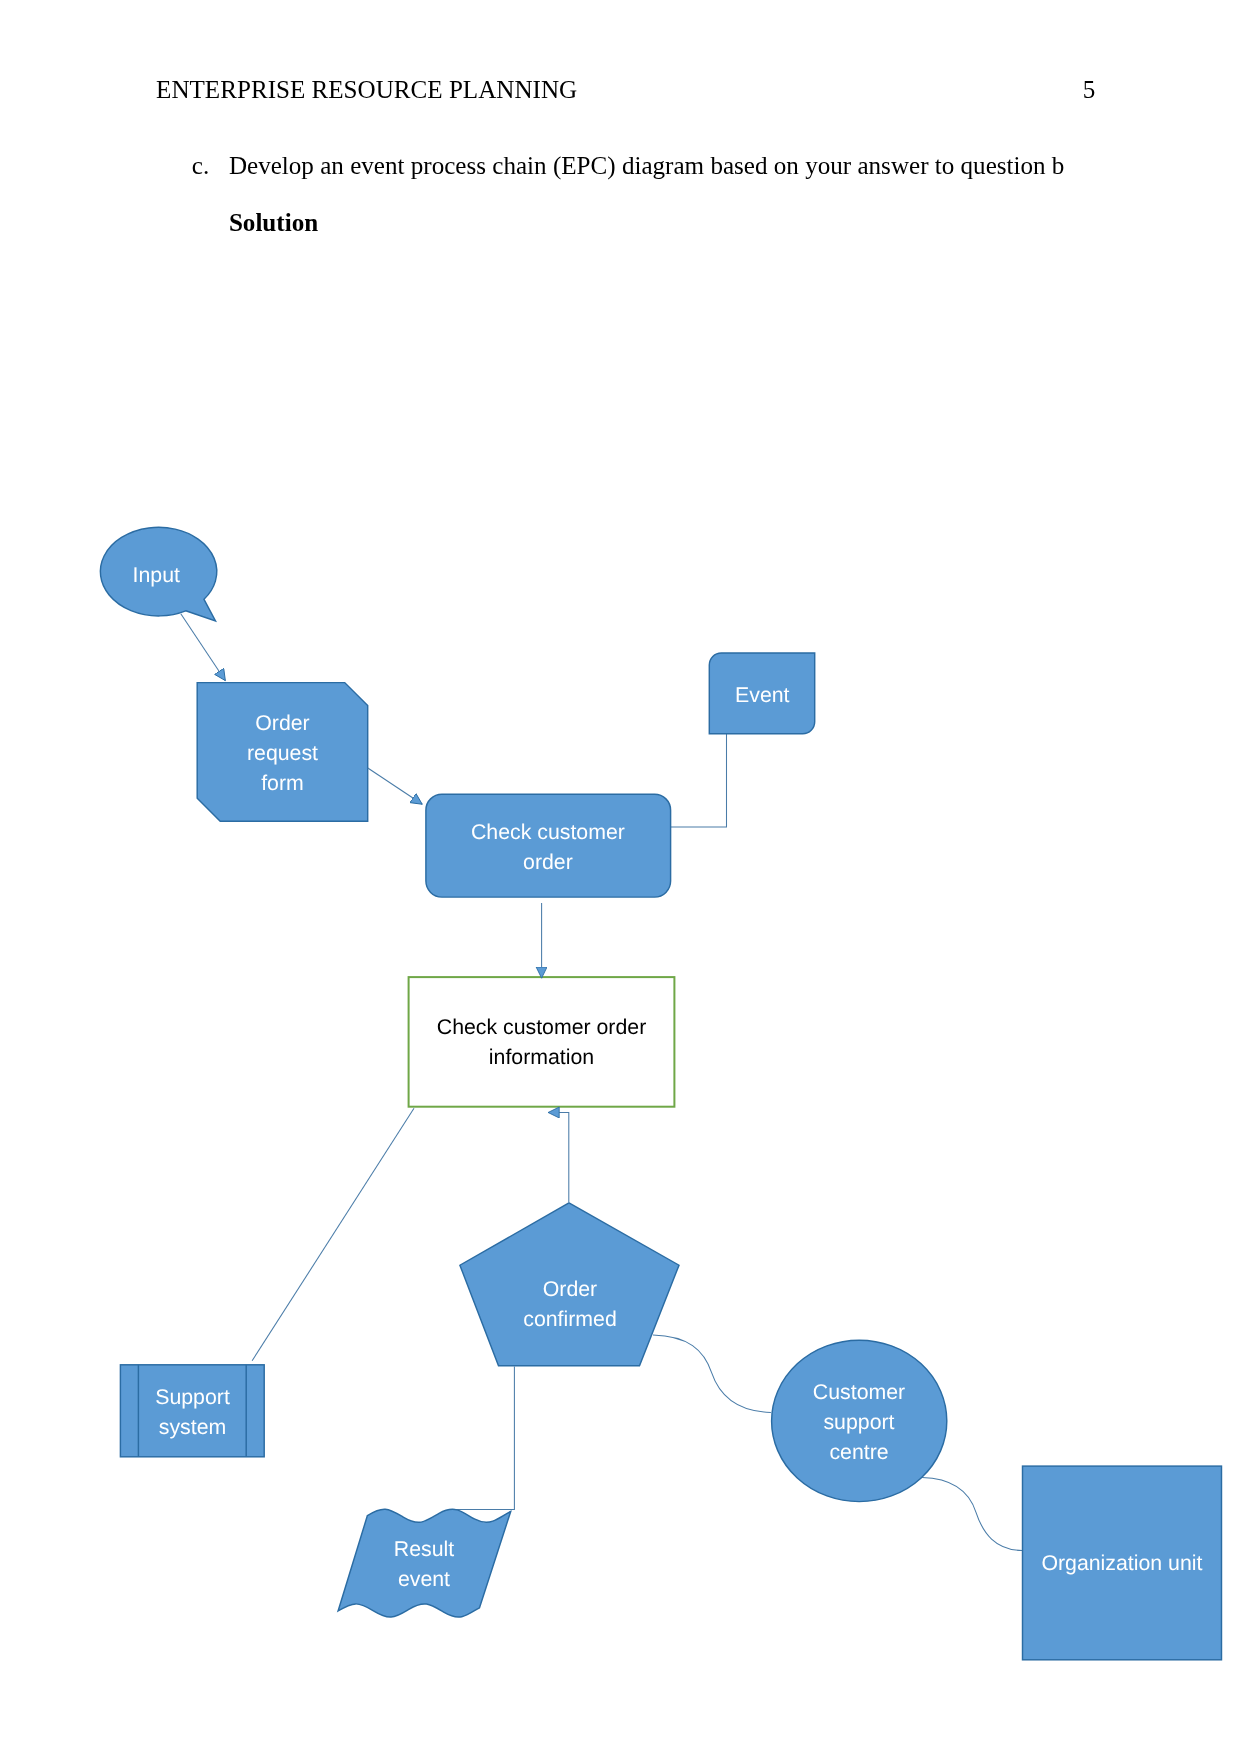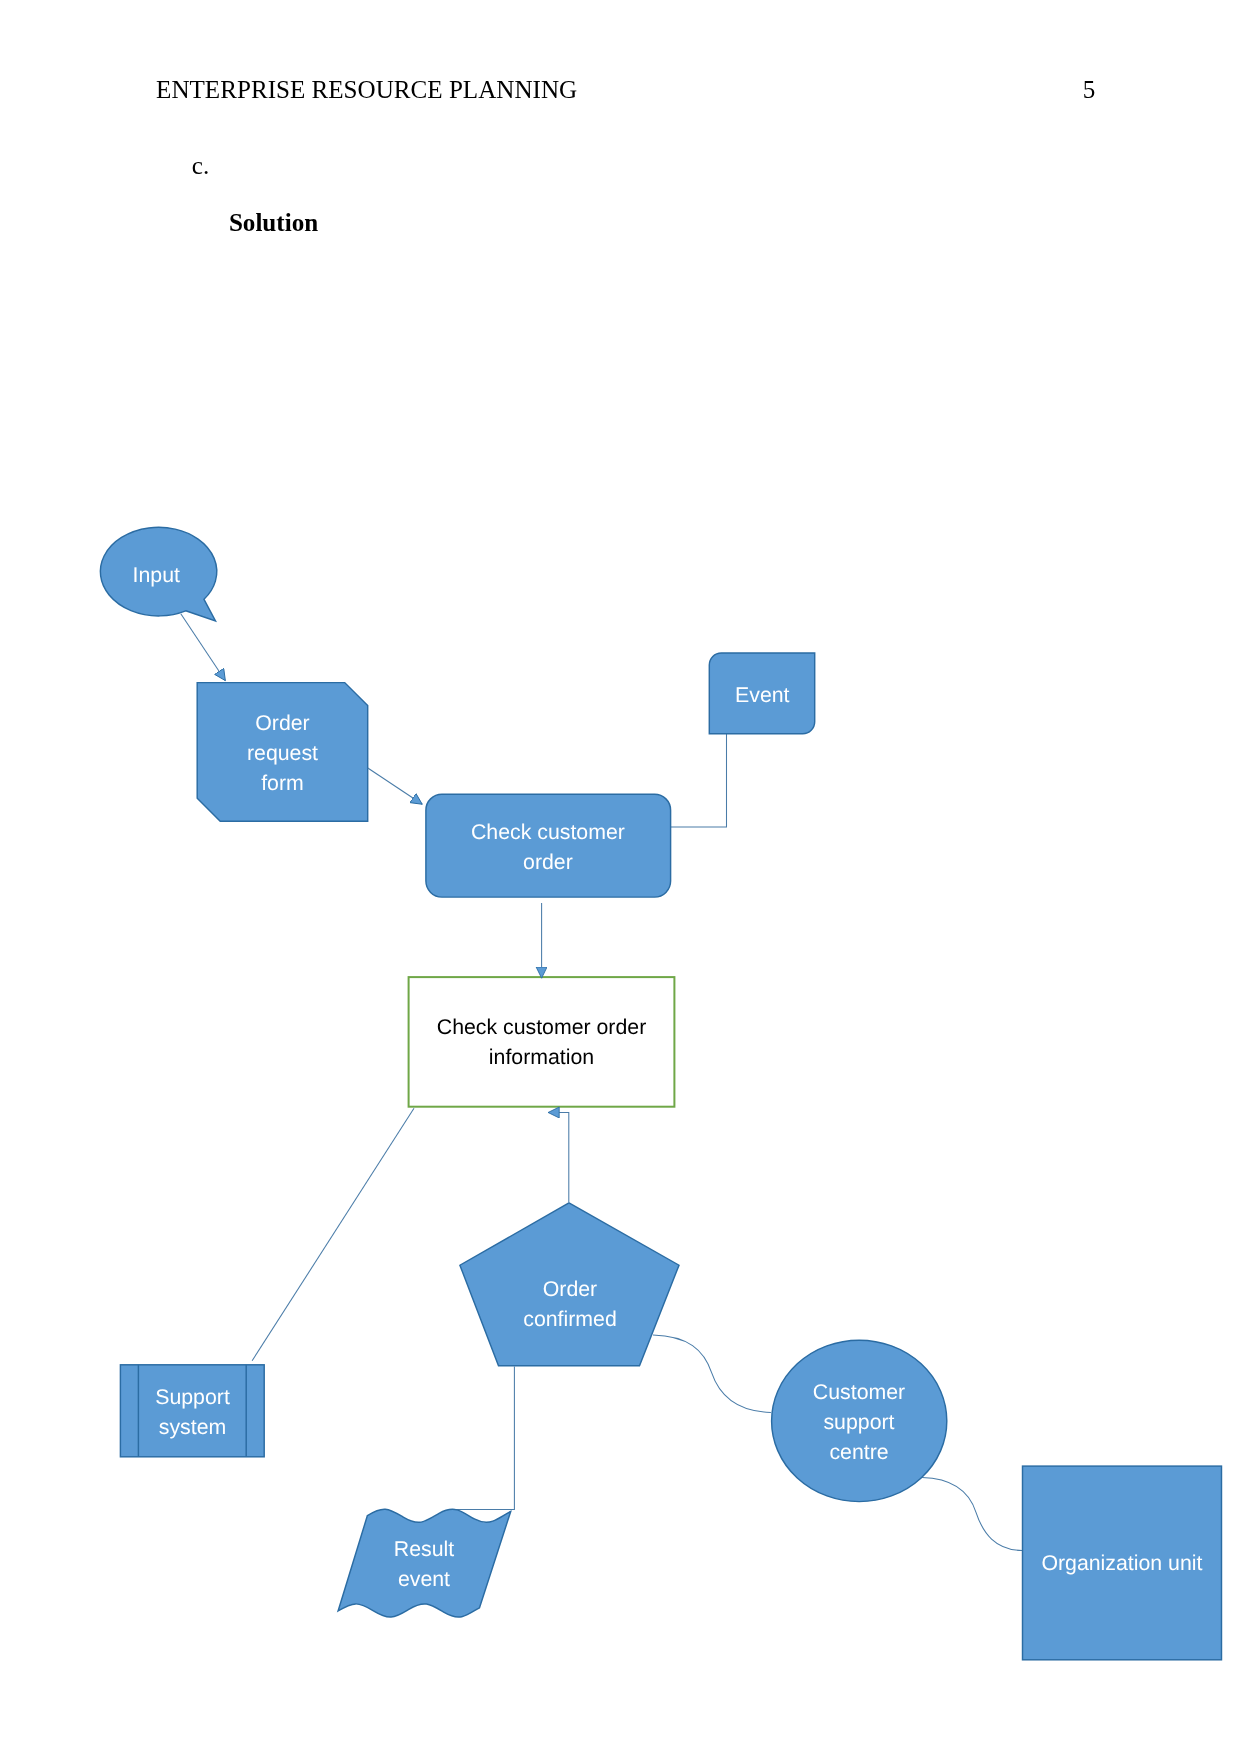--- a/index.html
+++ b/index.html
@@ -21,20 +21,21 @@
   .proc{fill:#ffffff;stroke:#6fa747;stroke-width:2;}
   .conn{fill:none;stroke:#4a7ca8;stroke-width:1.05;}
 </style>
 </head>
 <body>
 
 <div class="page">
   <div class="hdr" id="hdr-title">ENTERPRISE RESOURCE PLANNING</div>
   <div class="hdr" id="hdr-page">5</div>
   <div class="body-line" id="q-marker">c.</div>
+  <div class="body-line" id="q-text">Develop an event process chain (EPC) diagram based on your answer to question b</div>
   <div class="body-line" id="sol">Solution</div>
 
   <svg id="diagram" viewBox="0 0 1241 1754" width="1241" height="1754">
     <defs>
       <marker id="ah" markerWidth="12.4" markerHeight="12" refX="11.6" refY="5.85" orient="auto" markerUnits="userSpaceOnUse">
         <path d="M0.4,0.4 L11.5,5.85 L0.4,11.3 z" fill="#5b9bd5" stroke="#2b6ca3" stroke-width="0.9" stroke-linejoin="miter"></path>
       </marker>
     </defs>
 
     <g>

